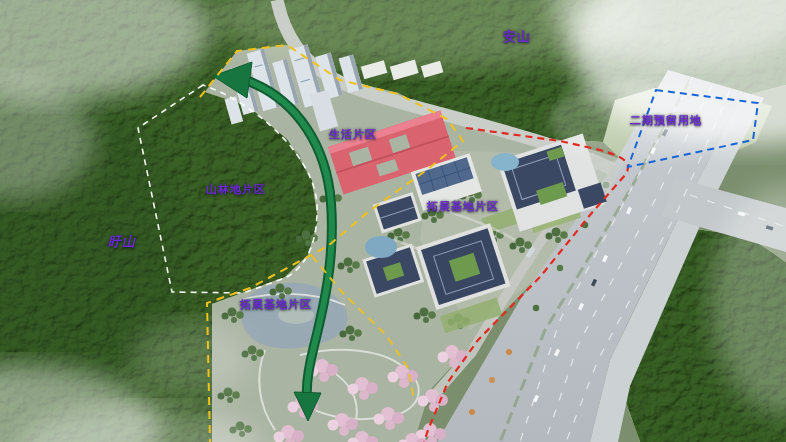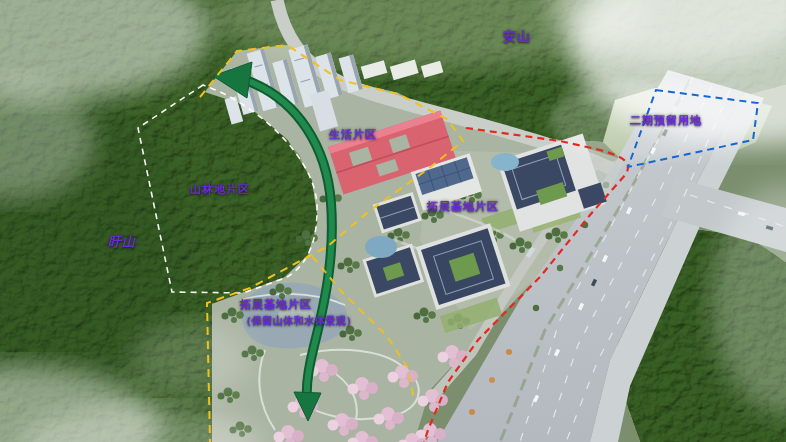--- a/index.html
+++ b/index.html
@@ -272,17 +272,16 @@
   <path d="M200,97 L237,51 L287,45 L340,80 L398,94 L447,119 L463,141 L428,169 L368,212 L328,246 L300,261 L250,288 L207,303 L210,442" fill="none" stroke="#f0c11c" stroke-width="2" stroke-dasharray="8 6"></path>
   <path d="M312,256 L342,292 L386,335 L408,368 L414,400" fill="none" stroke="#f0c11c" stroke-width="2" stroke-dasharray="8 6" opacity=".9"></path>
   <path d="M466,128 L560,141 L600,150 C625,157 632,163 626,174 L590,215 L540,277 L478,340 L448,382 L428,430 L424,442" fill="none" stroke="#e22a20" stroke-width="2.2" stroke-dasharray="7 5"></path>
   <path d="M656,90 L758,103 L753,140 L628,167 Z" fill="none" stroke="#1565d8" stroke-width="2" stroke-dasharray="7 5"></path>
 </svg>
 
   <div class="lbl s13" style="left:517px;top:37px;">安山</div>
   <div class="lbl s13" style="left:122px;top:242px;font-style:italic;">盱山</div>
   <div class="lbl s12" style="left:666px;top:120px;">二期预留用地</div>
   <div class="lbl s12" style="left:353px;top:134px;">生活片区</div>
-  <div class="lbl s12" style="left:220px;top:189px;">山林地片区</div>
+  <div class="lbl s12" style="left:236px;top:189px;">山林地片区</div>
   <div class="lbl s12" style="left:463px;top:206px;">拓展基地片区</div>
   <div class="lbl s12" style="left:276px;top:304px;">拓展基地片区</div>
-  <div class="lbl s10" style="left:299px;top:321px;">（保留山体和水体景观）</div>
 </div>
 
 </body></html>

